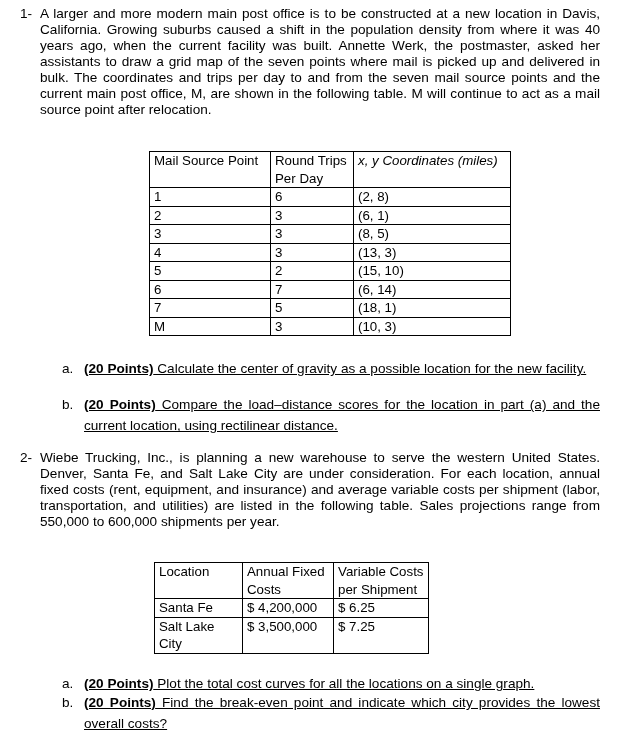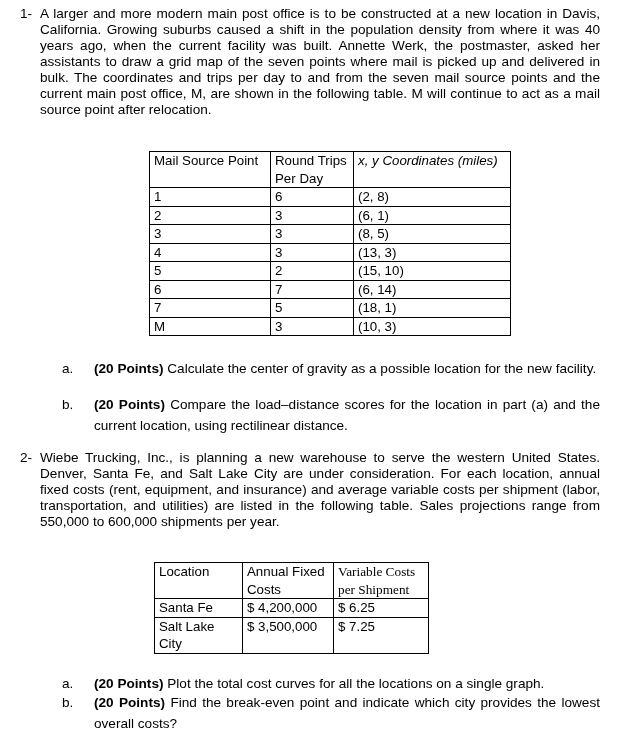--- a/index.html
+++ b/index.html
@@ -3,21 +3,21 @@
 <meta charset="utf-8">
 <style>
   html, body { margin:0; padding:0; background:#fff; }
   body { width:629px; height:746px; position:relative; overflow:hidden;
          font-family:"Liberation Sans", sans-serif; color:#000; font-size:13.6px; }
   .q { position:absolute; left:20px; width:580px; }
   .qnum { position:absolute; left:0; top:0; }
   .qtext { margin-left:20px; line-height:16px; text-align:justify; }
   .sub { position:absolute; left:62px; width:538px; line-height:21.3px; text-align:justify; }
   .sub .lbl { position:absolute; left:0; top:0; }
-  .sub .txt { margin-left:32px; }
+  .sub .txt { margin-left:22px;text-decoration:underline; }
   b { font-weight:bold; }
   table { position:absolute; border-collapse:collapse; font-size:13.3px; }
   td { border:1px solid #000; padding:0 4px; vertical-align:top; line-height:17.5px; }
 </style>
 </head>
 <body>
 
 <div class="q" style="top:6px;">
   <span class="qnum">1-</span>
   <div class="qtext">A larger and more modern main post office is to be constructed at a new location in Davis, California. Growing suburbs caused a shift in the population density from where it was 40 years ago, when the current facility was built. Annette Werk, the postmaster, asked her assistants to draw a grid map of the seven points where mail is picked up and delivered in bulk. The coordinates and trips per day to and from the seven mail source points and the current main post office, M, are shown in the following table. M will continue to act as a mail source point after relocation.</div>
@@ -86,21 +86,21 @@
 <div class="q" style="top:450px;">
   <span class="qnum">2-</span>
   <div class="qtext">Wiebe Trucking, Inc., is planning a new warehouse to serve the western United States. Denver, Santa Fe, and Salt Lake City are under consideration. For each location, annual fixed costs (rent, equipment, and insurance) and average variable costs per shipment (labor, transportation, and utilities) are listed in the following table. Sales projections range from 550,000 to 600,000 shipments per year.</div>
 </div>
 
 <table style="left:154px; top:562px;">
   <tbody>
       <tr>
     <td style="width:79px;">Location</td>
     <td style="width:82px;">Annual Fixed Costs</td>
-    <td style="width:86px;font-family:Liberation Serif, serif;">Variable Costs per Shipment</td>
+    <td style="width:86px;">Variable Costs per Shipment</td>
   </tr>
   <tr>
         <td>Santa Fe</td>
         <td>$ 4,200,000</td>
         <td>$ 6.25</td>
       </tr>
   <tr>
         <td>Salt Lake City</td>
         <td>$ 3,500,000</td>
         <td>$ 7.25</td>

